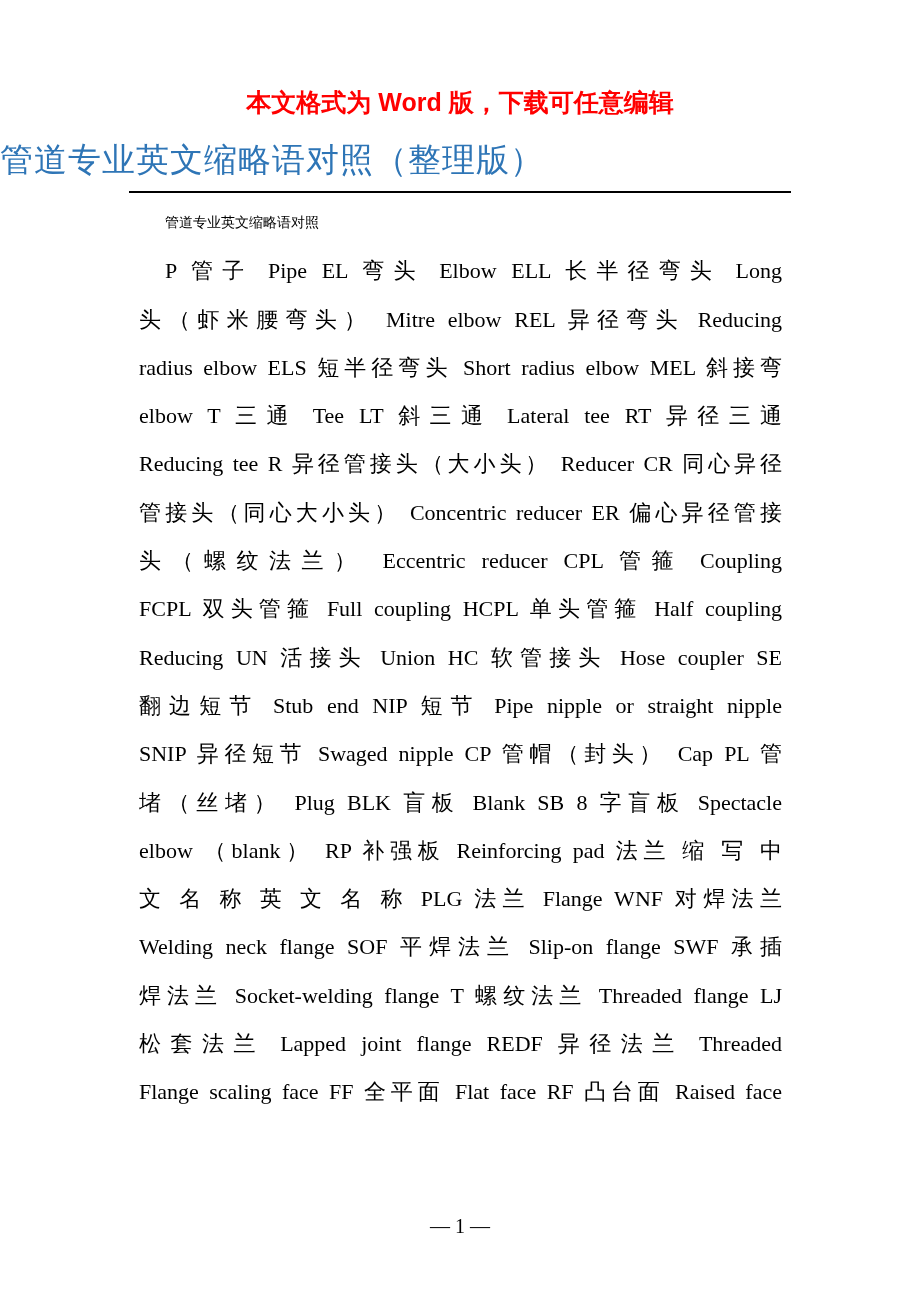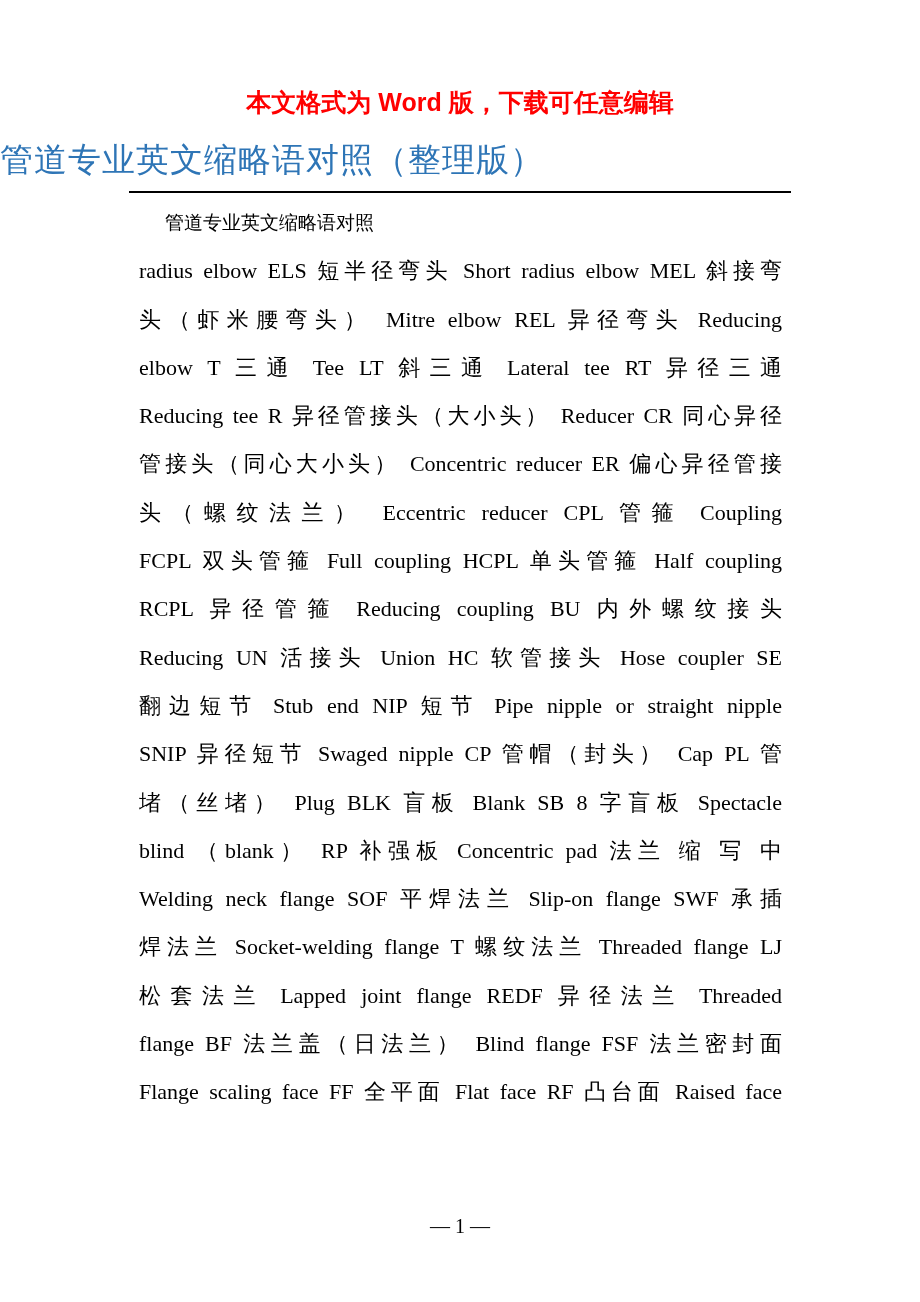--- a/index.html
+++ b/index.html
@@ -61,21 +61,21 @@
       font-size: 22px;
       line-height: 48.3px;
       text-align: justify;
       text-align-last: justify;
     }
     .body-text .subtitle {
       margin: 0;
       text-indent: 26px;
       text-align: right;
       text-align-last: left;
-      font-size: 19px;
+      font-size: 14px;
     }
     .body-text .line {
       display: block;
       margin: 0;
       white-space: nowrap;
       text-align: justify;
       text-align-last: justify;
     }
     .body-text .line.first {
       padding-left: 26px;
@@ -94,34 +94,34 @@
 </head>
 <body>
 
 <div class="page">
   <div class="banner">本文格式为 Word 版，下载可任意编辑</div>
   <div class="doc-title">管道专业英文缩略语对照（整理版）</div>
   <div class="rule"></div>
 
   <div class="body-text">
     <p class="subtitle">管道专业英文缩略语对照</p>
+    <span class="line first">P 管子 Pipe EL 弯头 Elbow ELL 长半径弯头 Long</span>
+    <span class="line">头（虾米腰弯头） Mitre elbow REL 异径弯头 Reducing</span>
     <span class="line">radius elbow ELS 短半径弯头 Short radius elbow MEL 斜接弯</span>
-    <span class="line">头（虾米腰弯头） Mitre elbow REL 异径弯头 Reducing</span>
     <span class="line">elbow T 三通 Tee LT 斜三通 Lateral tee RT 异径三通</span>
     <span class="line">Reducing tee R 异径管接头（大小头） Reducer CR 同心异径</span>
     <span class="line">管接头（同心大小头） Concentric reducer ER 偏心异径管接</span>
     <span class="line">头（螺纹法兰） Eccentric reducer CPL 管箍 Coupling</span>
     <span class="line">FCPL 双头管箍 Full coupling HCPL 单头管箍 Half coupling</span>
-    <span class="line">RCPL 异径管箍 Reducing coupling BU 内外螺纹接头</span>
     <span class="line">Reducing UN 活接头 Union HC 软管接头 Hose coupler SE</span>
     <span class="line">翻边短节 Stub end NIP 短节 Pipe nipple or straight nipple</span>
     <span class="line">SNIP 异径短节 Swaged nipple CP 管帽（封头） Cap PL 管</span>
     <span class="line">堵（丝堵） Plug BLK 盲板 Blank SB 8 字盲板 Spectacle</span>
-    <span class="line">blind （blank） RP 补强板 Concentric pad 法兰 缩 写 中</span>
+    <span class="line">elbow （blank） RP 补强板 Reinforcing pad 法兰 缩 写 中</span>
+    <span class="line">文 名 称 英 文 名 称 PLG 法兰 Flange WNF 对焊法兰</span>
     <span class="line">Welding neck flange SOF 平焊法兰 Slip-on flange SWF 承插</span>
     <span class="line">焊法兰 Socket-welding flange T 螺纹法兰 Threaded flange LJ</span>
     <span class="line">松套法兰 Lapped joint flange REDF 异径法兰 Threaded</span>
-    <span class="line">flange BF 法兰盖（日法兰） Blind flange FSF 法兰密封面</span>
     <span class="line">Flange scaling face FF 全平面 Flat face RF 凸台面 Raised face</span>
   </div>
 
   <div class="footer">— 1 —</div>
 </div>
 
 </body></html>

